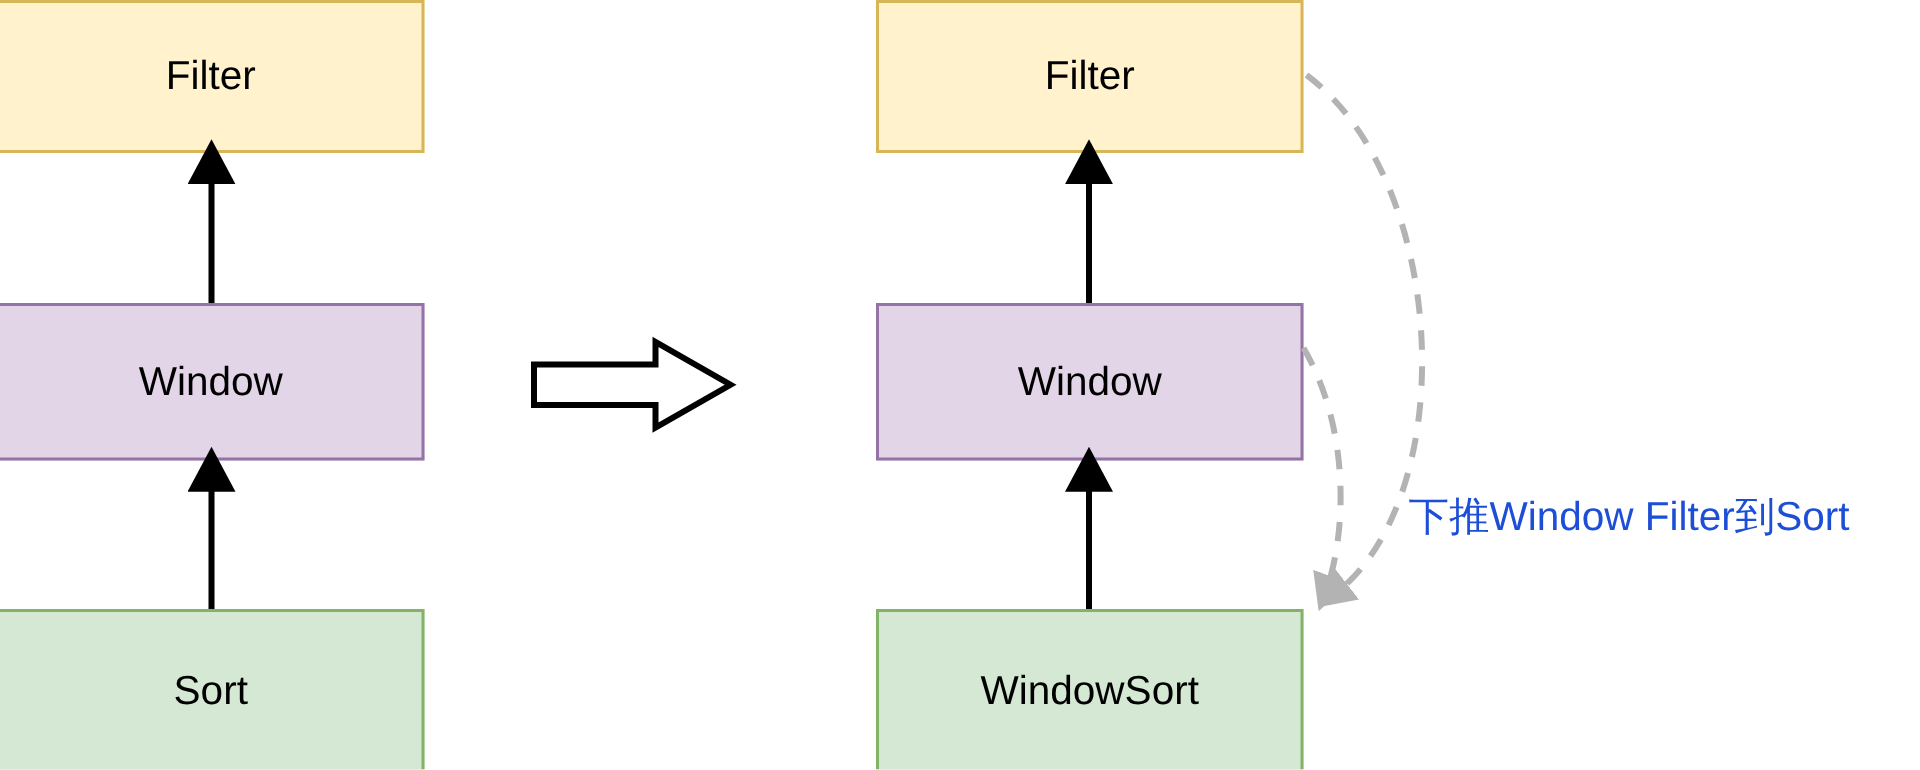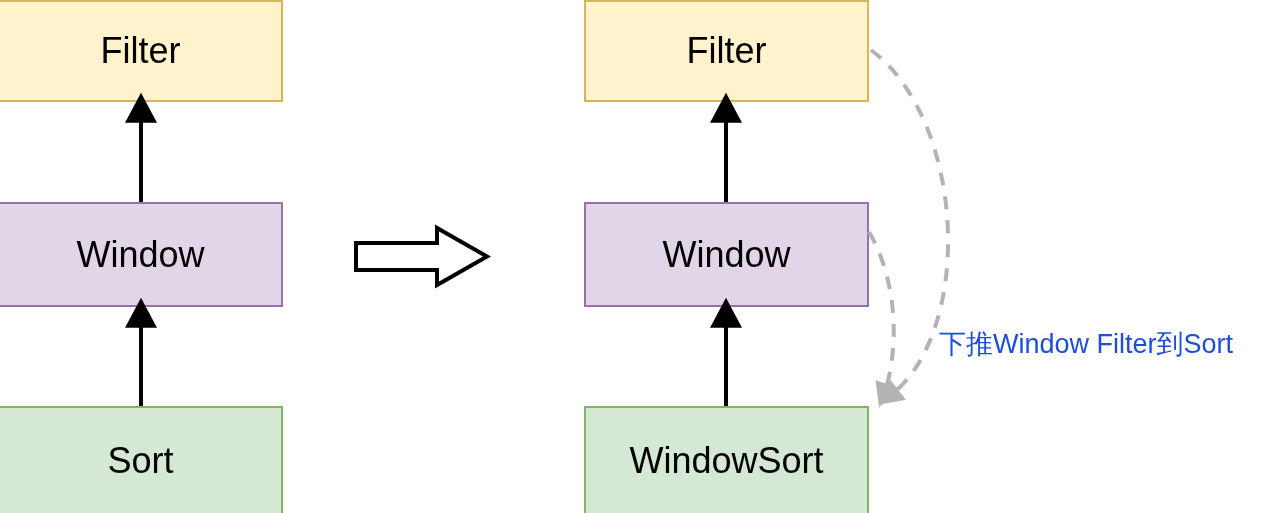--- a/index.html
+++ b/index.html
@@ -22,21 +22,21 @@
     position: absolute;
     box-sizing: border-box;
     border-style: solid;
     border-width: 2px;
     display: flex;
     align-items: center;
     justify-content: center;
     text-align: center;
   }
   .node-label {
-    font-size: 36px;
+    font-size: 27px;
     line-height: 1.1;
     color: #000000;
     letter-spacing: 0px;
     white-space: nowrap;
   }
   .node-label.bold {
     font-weight: normal;
   }
   .node.filter {
     background: #fff2cc;

